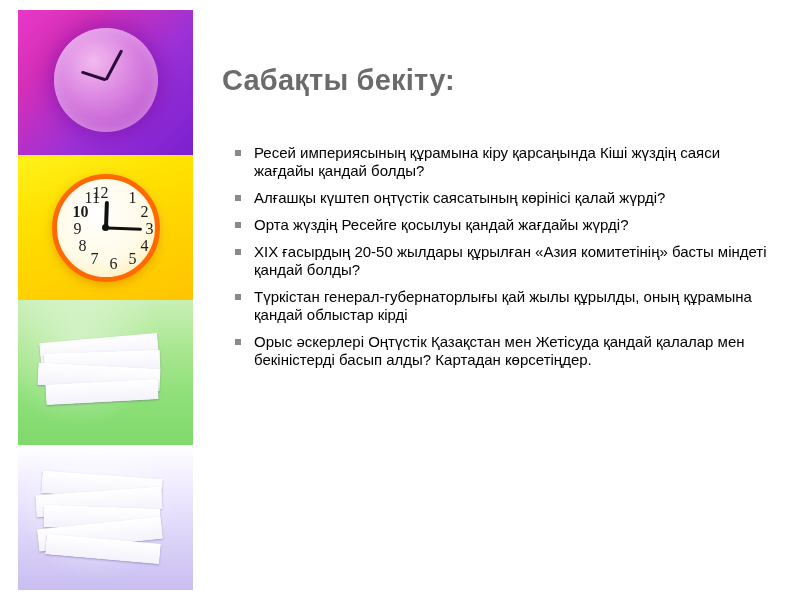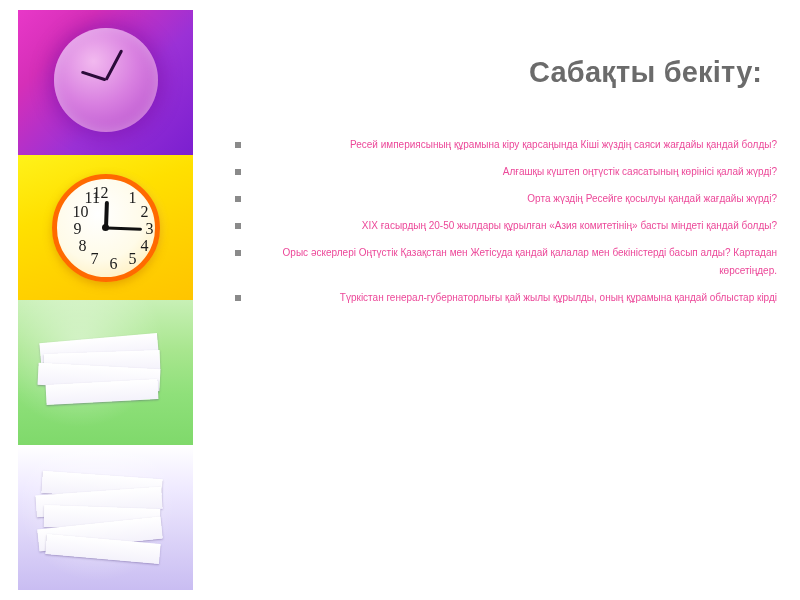--- a/index.html
+++ b/index.html
@@ -155,24 +155,23 @@
   .v1 { left: 24px; top: 30px;  width: 120px; height: 22px; transform: rotate(4deg); }
   .v2 { left: 18px; top: 46px;  width: 126px; height: 22px; transform: rotate(-4deg); }
   .v3 { left: 26px; top: 62px;  width: 116px; height: 22px; transform: rotate(2deg); }
   .v4 { left: 20px; top: 78px;  width: 124px; height: 22px; transform: rotate(-6deg); }
   .v5 { left: 28px; top: 94px;  width: 114px; height: 20px; transform: rotate(5deg); }
 
   
   .content {
     position: absolute;
     left: 222px;
-    top: 8px;
+    top: 16px;
     width: 560px;
     height: 536px;
-    text-align: right;
   }
   .slide-title {
     position: absolute;
     left: 0;
     top: 48px;
     width: 540px;
     font-size: 29px;
     color: #6b6b6b;
     font-weight: bold;
     letter-spacing: 0.2px;
@@ -183,23 +182,23 @@
     top: 128px;
     width: 545px;
     list-style: none;
     margin: 0;
     padding: 0;
   }
   .bullet {
     position: relative;
     padding-left: 22px;
     margin-bottom: 9px;
-    font-size: 10px;
+    font-size: 15px;
     line-height: 18px;
-    color: #ec4899;
+    color: #000000;
   }
   .bullet .marker {
     position: absolute;
     left: 3px;
     top: 6px;
     width: 6px;
     height: 6px;
     background: #8a8a8a;
     display: block;
   }
@@ -220,21 +219,21 @@
         <span class="num" style="left:36px; top:8px;">12</span>
         <span class="num" style="left:66px; top:13px;">1</span>
         <span class="num" style="left:78px; top:27px;">2</span>
         <span class="num" style="left:83px; top:44px;">3</span>
         <span class="num" style="left:78px; top:61px;">4</span>
         <span class="num" style="left:66px; top:74px;">5</span>
         <span class="num" style="left:47px; top:79px;">6</span>
         <span class="num" style="left:28px; top:74px;">7</span>
         <span class="num" style="left:16px; top:61px;">8</span>
         <span class="num" style="left:11px; top:44px;">9</span>
-        <span class="num" style="left:16px; top:27px;">10</span>
+        <span class="num" style="left:16px; top:27px;font-weight:bold;">10</span>
         <span class="num" style="left:28px; top:13px;">11</span>
         <span class="hand-h"></span>
         <span class="hand-m"></span>
         <span class="pin"></span>
       </div>
     </div>
 
     <div class="strip-cell cell-papers-green">
       <span class="sheet s1"></span>
       <span class="sheet s2"></span>
@@ -267,22 +266,22 @@
       <li class="bullet">
         <span class="marker"></span>
         <span>Орта жүздің Ресейге қосылуы қандай жағдайы жүрді?</span>
       </li>
       <li class="bullet">
         <span class="marker"></span>
         <span>XIX ғасырдың 20-50 жылдары құрылған «Азия комитетінің» басты міндеті қандай болды?</span>
       </li>
       <li class="bullet">
         <span class="marker"></span>
+        <span>Түркістан генерал-губернаторлығы қай жылы құрылды, оның құрамына қандай облыстар кірді</span>
+      </li>
+      <li class="bullet">
+        <span class="marker"></span>
         <span>Орыс әскерлері Оңтүстік Қазақстан мен Жетісуда қандай қалалар мен бекіністерді басып алды? Картадан көрсетіңдер.</span>
-      </li>
-      <li class="bullet">
-        <span class="marker"></span>
-        <span>Түркістан генерал-губернаторлығы қай жылы құрылды, оның құрамына қандай облыстар кірді</span>
       </li>
     </ul>
   </div>
 
 </div>
 
 </body></html>

